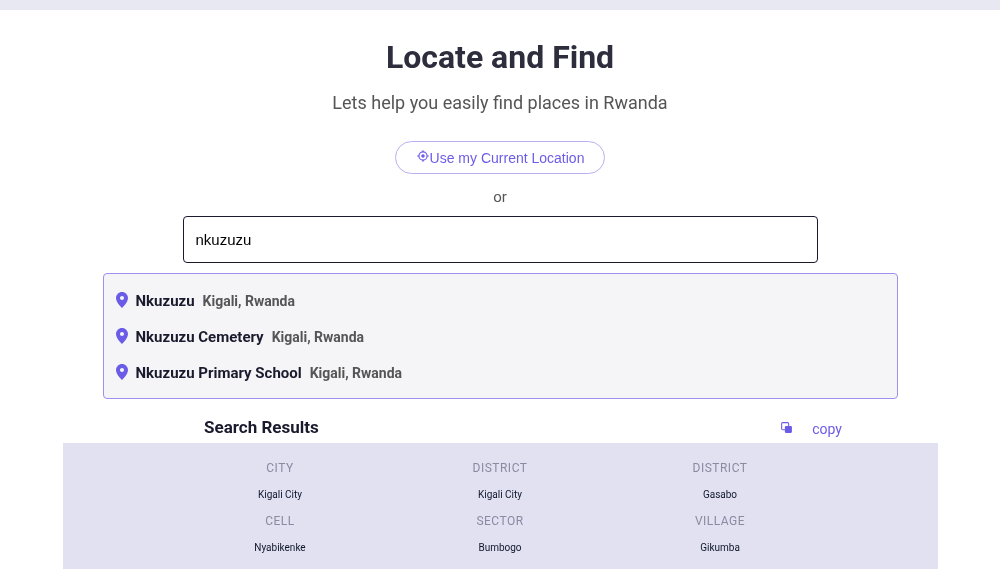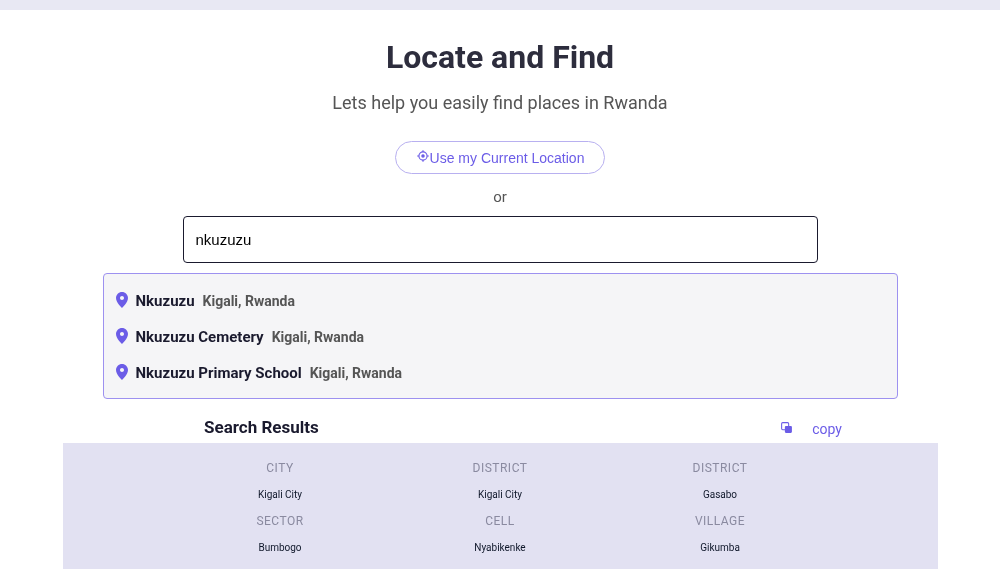--- a/index.html
+++ b/index.html
@@ -243,26 +243,26 @@
         <div class="result-label">DISTRICT</div>
         <div class="result-value">Kigali City</div>
       </div>
       <div class="result-cell">
         <div class="result-label">DISTRICT</div>
         <div class="result-value">Gasabo</div>
       </div>
     </div>
     <div class="results-row">
       <div class="result-cell">
+        <div class="result-label">CELL</div>
+        <div class="result-value">Nyabikenke</div>
+      </div>
+      <div class="result-cell">
         <div class="result-label">SECTOR</div>
         <div class="result-value">Bumbogo</div>
       </div>
       <div class="result-cell">
-        <div class="result-label">CELL</div>
-        <div class="result-value">Nyabikenke</div>
-      </div>
-      <div class="result-cell">
         <div class="result-label">VILLAGE</div>
         <div class="result-value">Gikumba</div>
       </div>
     </div>
   </div>
 </div>
 
 </body></html>

